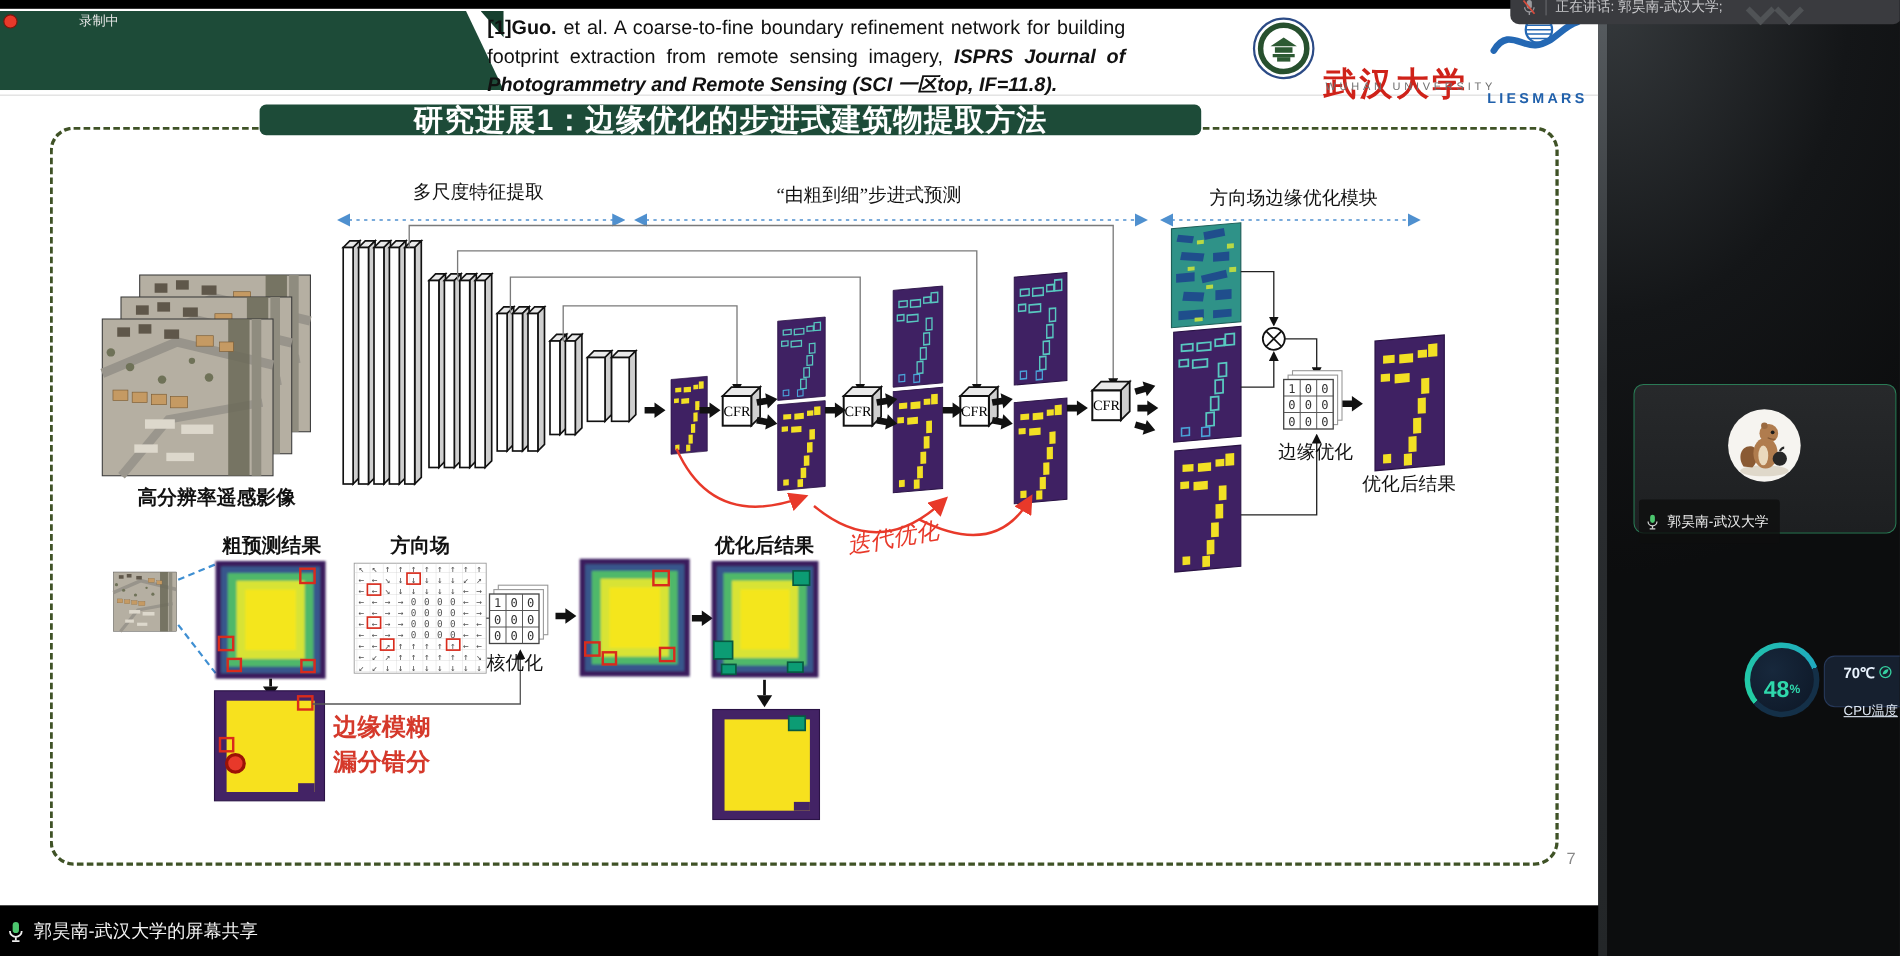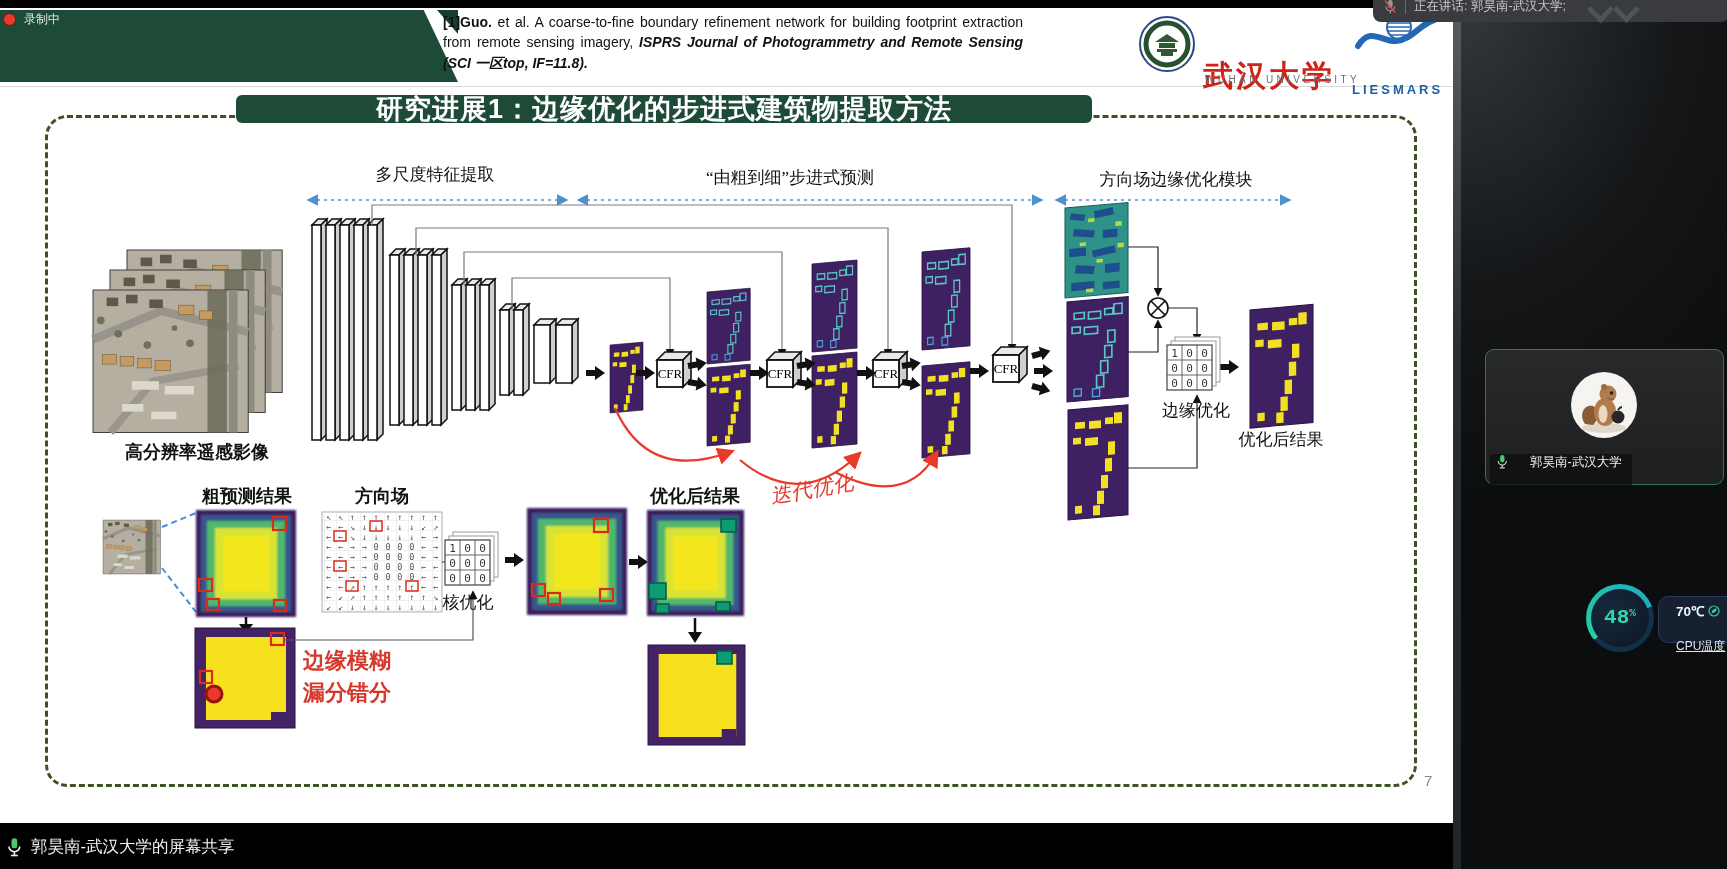--- a/index.html
+++ b/index.html
@@ -11,24 +11,24 @@
   #main{left:0;top:0;width:1453px;height:869px;background:#000;}
   #main-white{left:0;top:8px;width:1453px;height:815px;background:#ffffff;}
   #hdr-line{left:0;top:86px;width:1453px;height:1px;background:#d9d9d9;}
 
   #ribbon{left:0;top:10px;width:458px;height:72px;background:#1d4b38;
     clip-path:polygon(0 0,92.5% 0,100% 100%,0 100%);}
   #ribbon-fold{left:437px;top:10px;width:21px;height:24px;background:#16402e;
     clip-path:polygon(0 0,100% 0,100% 100%);}
   #rec{left:3px;top:11px;display:flex;align-items:center;gap:8px;z-index:6;}
   #rec-dot{width:11px;height:11px;border-radius:50%;background:#e8392a;border:1px solid #7e140b;}
-  #rec-label{color:#e8e8e8;font-size:12px;}
+  #rec-label{color:#e8e8e8;font-size:12px;margin-left:48px;}
   #hdr-title{left:10px;top:30px;color:#ffffff;font-size:34px;font-weight:bold;letter-spacing:1px;z-index:6;}
 
-  #citation{left:443px;top:12px;width:580px;font-size:14px;line-height:1.45;color:#111;
+  #citation{left:443px;top:12px;width:580px;font-size:18px;line-height:1.45;color:#111;
     text-align:justify;}
   #citation b{font-weight:bold;}
   #citation .jrnl{font-weight:bold;font-style:italic;}
 
   #whu-emblem{left:1138px;top:15px;width:58px;height:58px;}
   #whu-cn{left:1203px;top:20px;font-size:30px;font-weight:bold;color:#cf2219;
     font-family:"Liberation Serif",serif;letter-spacing:3px;margin-top:36px;}
   #whu-en{left:1205px;top:74px;font-size:10px;color:#6f6f6f;letter-spacing:3.4px;}
   #lies-logo{left:1352px;top:12px;width:86px;height:44px;}
   #lies-txt{left:1352px;top:56px;font-size:13px;font-weight:bold;color:#2060ab;letter-spacing:3px;margin-top:26px;}
@@ -55,33 +55,33 @@
     display:flex;align-items:center;gap:8px;padding:0 10px;box-sizing:border-box;z-index:9;}
   #speakpill .div{width:1px;height:14px;background:#67696d;}
   #speakpill span{color:#c9c9cc;font-size:12.5px;white-space:nowrap;}
   .chev{position:absolute;width:14px;height:14px;border-left:5px solid #505356;border-bottom:5px solid #505356;
     transform:rotate(-45deg);z-index:10;}
 
   #vtile{left:1485px;top:349px;width:237px;height:134px;background:linear-gradient(180deg,#27292b,#1d1f21);
     border:1.5px solid #2a7a55;border-radius:9px;z-index:5;}
   #avatar{left:85px;top:22px;width:66px;height:66px;border-radius:50%;background:#f6f4f0;overflow:hidden;}
   #namepill{left:4px;top:104px;height:40px;background:rgba(14,14,14,.78);border-radius:3px;
-    display:flex;gap:22px;padding:0 10px 0 6px;}
+    display:flex;align-items:center;gap:8px;padding:0 10px 0 6px;}
   #namepill span{color:#f0f0f0;font-size:12.5px;white-space:nowrap;}
 
   #cpuwidget{left:1586px;top:584px;width:141px;height:70px;z-index:5;}
   #cpubox{left:72px;top:12px;width:81px;height:47px;background:#16202f;border:1px solid #27395a;
     border-radius:10px;box-sizing:border-box;padding:5px 0 0 17px;}
   #cpubox .t1{display:flex;align-items:center;gap:4px;color:#eaf4ff;font-size:13.5px;font-weight:bold;}
   #cpubox .t2{color:#dfe8f4;font-size:12px;margin-top:18px;text-decoration:underline;}
   #gauge{left:0;top:0;width:68px;height:68px;border-radius:50%;
     background:conic-gradient(from 230deg,#23d0a2 0deg,#1fa9c0 200deg,#143048 200deg,#143048 360deg);
     display:flex;align-items:center;justify-content:center;}
   #gauge .inner{width:58px;height:58px;border-radius:50%;background:radial-gradient(circle at 35% 35%,#17283c,#0d1726);
-    display:flex;align-items:flex-start;justify-content:center;padding-top:18px;box-sizing:border-box;font-family:Liberation Mono, monospace;}
+    display:flex;align-items:center;justify-content:center;padding-top:18px;box-sizing:border-box;}
   #gauge .pct{color:#2fd8ac;font-size:21px;font-weight:bold;line-height:1;}
   #gauge .pu{color:#2fd8ac;font-size:11px;font-weight:bold;}
 </style>
 </head>
 <body>
 
 <div id="stage">
 
   <div id="main" class="abs">
     <div id="main-white" class="abs"></div>

